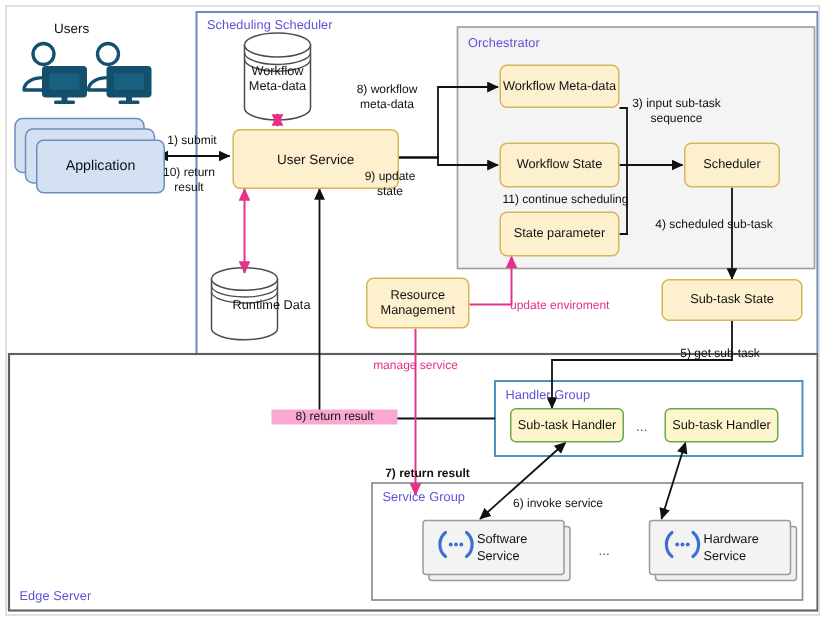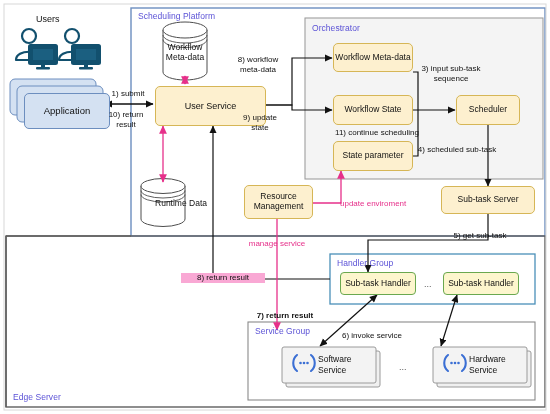--- a/index.html
+++ b/index.html
@@ -230,42 +230,42 @@
     </g>
     <g transform="translate(442,352)">
       <path d="M6,3 C1,7 1,15 6,19" fill="none" stroke="#3b6fd4" stroke-width="2.1" stroke-linecap="round"></path>
       <path d="M20,3 C25,7 25,15 20,19" fill="none" stroke="#3b6fd4" stroke-width="2.1" stroke-linecap="round"></path>
       <circle cx="9.5" cy="11" r="1.3" fill="#3b6fd4"></circle>
       <circle cx="13" cy="11" r="1.3" fill="#3b6fd4"></circle>
       <circle cx="16.5" cy="11" r="1.3" fill="#3b6fd4"></circle>
     </g>
   </svg>
 
-  <div class="frame-label" style="left:138px;top:11px;">Scheduling Platform</div>
+  <div class="frame-label" style="left:138px;top:11px;">Scheduling Scheduler</div>
   <div class="frame-label" style="left:13px;top:392px;">Edge Server</div>
   <div class="frame-label" style="left:312px;top:23px;">Orchestrator</div>
   <div class="frame-label" style="left:337px;top:258px;">Handler Group</div>
   <div class="frame-label" style="left:255px;top:326px;">Service Group</div>
 
   <div class="users-title" style="left:36px;top:14px;">Users</div>
 
   <div class="node box-blue" style="left:24px;top:93px;width:86px;height:36px;">Application</div>
 
   <div class="node" style="left:163px;top:38px;width:44px;height:30px;font-size:8.5px;white-space:pre;">Workflow
 Meta-data</div>
   <div class="node" style="left:157px;top:194px;width:48px;height:20px;font-size:8.5px;white-space:pre;">Runtime Data</div>
 
   <div class="node box-yellow" style="left:155px;top:86px;width:111px;height:40px;">User Service</div>
 
   <div class="node box-yellow" style="left:333px;top:43px;width:80px;height:29px;font-size:8.5px;">Workflow Meta-data</div>
   <div class="node box-yellow" style="left:333px;top:95px;width:80px;height:30px;font-size:8.5px;">Workflow State</div>
   <div class="node box-yellow" style="left:333px;top:141px;width:80px;height:30px;font-size:8.5px;">State parameter</div>
   <div class="node box-yellow" style="left:456px;top:95px;width:64px;height:30px;font-size:8.5px;">Scheduler</div>
 
-  <div class="node box-yellow" style="left:441px;top:186px;width:94px;height:28px;font-size:8.5px;">Sub-task Server</div>
+  <div class="node box-yellow" style="left:441px;top:186px;width:94px;height:28px;font-size:8.5px;">Sub-task State</div>
 
   <div class="node box-yellow" style="left:244px;top:185px;width:69px;height:34px;font-size:8.5px;white-space:pre;">Resource
 Management</div>
 
   <div class="node box-yellow-green" style="left:340px;top:272px;width:76px;height:23px;">Sub-task Handler</div>
   <div class="ellipsis" style="left:424px;top:279px;">...</div>
   <div class="node box-yellow-green" style="left:443px;top:272px;width:76px;height:23px;">Sub-task Handler</div>
 
   <div class="svc-text" style="left:318px;top:354px;">Software
 Service</div>
@@ -278,21 +278,21 @@
 result</div>
 
   <div class="edge-label" style="left:227px;top:55px;width:62px;">8) workflow
 meta-data</div>
   <div class="edge-label" style="left:232px;top:113px;width:56px;">9) update
 state</div>
 
   <div class="edge-label" style="left:409px;top:64px;width:84px;">3) input sub-task
 sequence</div>
   <div class="edge-label" style="left:317px;top:128px;width:120px;">11) continue scheduling</div>
-  <div class="edge-label" style="left:401px;top:145px;width:112px;">4) scheduled sub-task</div>
+  <div class="edge-label" style="left:420px;top:145px;width:112px;">4) scheduled sub-task</div>
 
   <div class="edge-label" style="left:438px;top:231px;width:84px;">5) get sub-task</div>
   <div class="edge-label" style="left:330px;top:311px;width:84px;margin-top:20px;">6) invoke service</div>
   <div class="edge-label" style="left:243px;top:311px;width:84px;font-weight:bold;">7) return result</div>
   <div class="edge-label" style="left:181px;top:273px;width:84px;background:#f9a8d4;">8) return result</div>
 
   <div class="edge-label pink" style="left:340px;top:199px;width:92px;text-align:left;">update enviroment</div>
   <div class="edge-label pink" style="left:239px;top:239px;width:76px;">manage service</div>
 
 </div>

